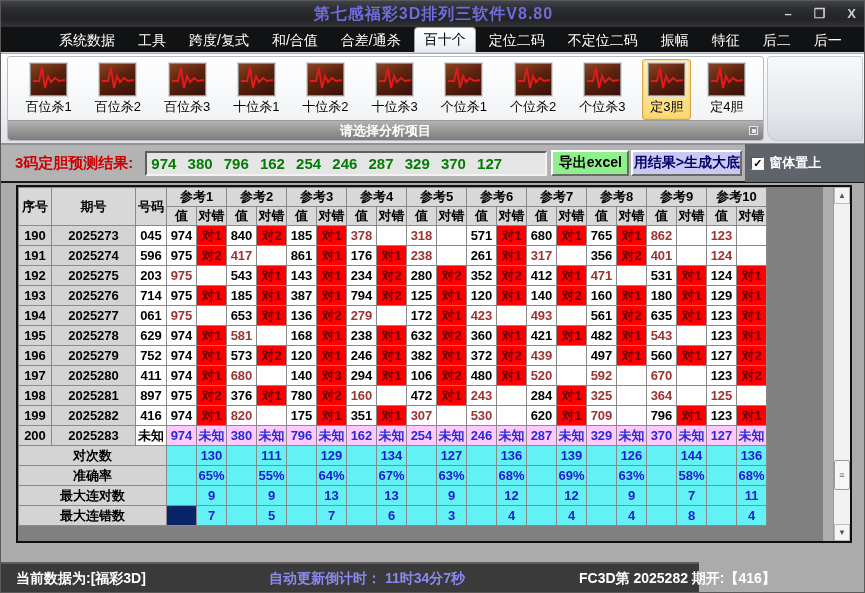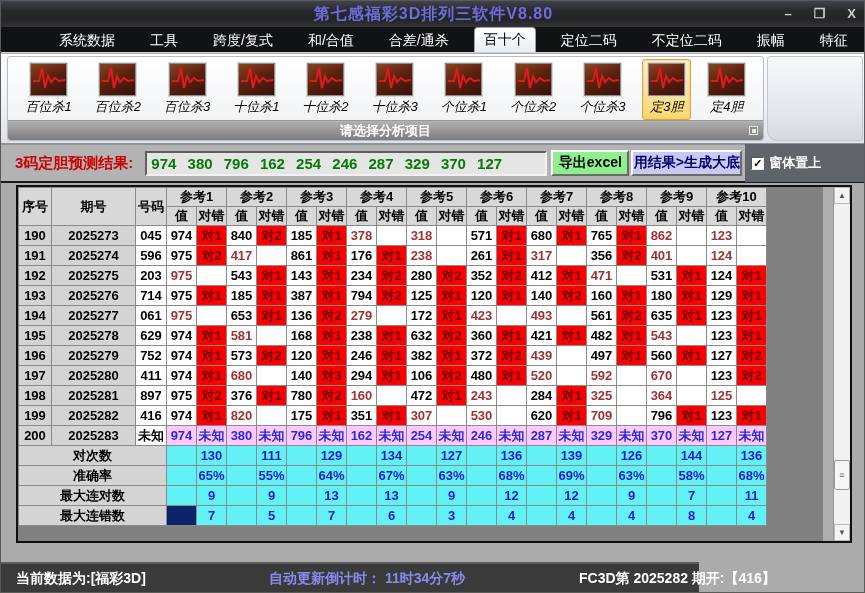--- a/index.html
+++ b/index.html
@@ -20,21 +20,21 @@
   .titlebar .title {
     color:#6f6cdb; font-weight:bold; font-size:16px; letter-spacing:1px;
   }
   .win-controls { position:absolute; right:10px; top:0; height:26px; display:flex; align-items:center; gap:22px; }
   .win-btn { color:#cfcfcf; font-size:13px; font-weight:bold; cursor:default; line-height:26px; }
 
   
   .menubar {
     position:absolute; left:0; top:26px; width:865px; height:26px;
     background:#111214; display:flex; align-items:flex-end;
-    padding-left:48px; gap:15px;
+    padding-left:48px; gap:3px;
     border-bottom:1px solid #cfd2d6;
   }
   .menu-item {
     color:#ffffff; font-size:14px; padding:3px 10px 4px 10px; line-height:16px;
     white-space:nowrap;
   }
   .menu-item.selected {
     background:linear-gradient(#ffffff,#e9edf1);
     color:#000; border-radius:4px 4px 0 0; border:1px solid #9aa0a8; border-bottom:none;
     padding:3px 9px 5px 9px;
@@ -48,21 +48,20 @@
   }
   .ribbon-group {
     position:absolute; left:6px; top:2px; width:757px; height:85px;
     border:1px solid #b8bcc2; border-radius:3px;
     background:linear-gradient(#ffffff 0%, #f2f4f6 70%, #e8eaee 100%);
     display:flex; flex-direction:column;
   }
   .tool-items {
     flex:1; display:flex; align-items:center; justify-content:space-around;
     padding:2px 6px 0 6px;
-    font-style:italic;
   }
   .tool-item {
     display:flex; flex-direction:column; align-items:center; gap:2px;
     padding:3px 5px; border:1px solid transparent; border-radius:3px;
   }
   .tool-item.selected {
     background:linear-gradient(#fff3cd,#fbd86f);
     border:1px solid #d8a64a; box-shadow:0 0 3px #e8c264 inset;
   }
   .ecg-icon {

